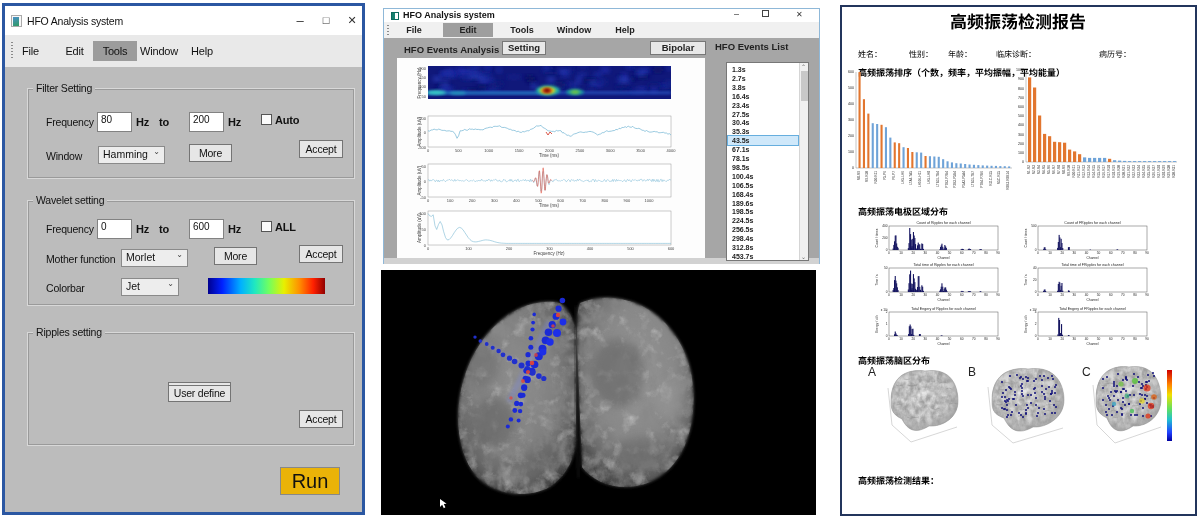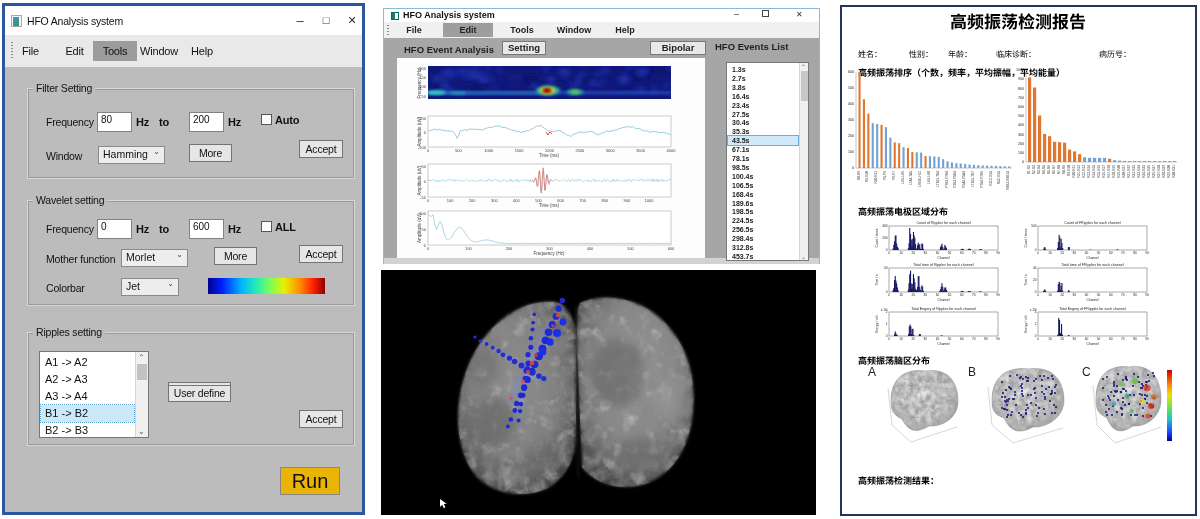--- a/index.html
+++ b/index.html
@@ -133,32 +133,20 @@
       <div class="abs lbl" style="left:18px;top:52px;">Mother function</div>
       <div class="abs dd" style="left:93px;top:48px;width:67px;height:18px;">Morlet</div>
       <div class="abs btn" style="left:186px;top:46px;width:43px;height:18px;line-height:16px;">More</div>
       <div class="abs btn" style="left:271px;top:44px;width:44px;height:18px;line-height:16px;">Accept</div>
       <div class="abs lbl" style="left:18px;top:81px;">Colorbar</div>
       <div class="abs dd" style="left:93px;top:77px;width:58px;height:18px;">Jet</div>
       <div class="abs" style="left:180px;top:77px;width:117px;height:16px;background:linear-gradient(90deg,#00008f,#0020ff 12%,#00b0ff 28%,#20e8c0 40%,#70ff60 52%,#e8f000 65%,#ff9000 78%,#ff2000 90%,#900000);"></div>
     </div>
     <div class="abs grp" style="left:22px;top:326px;width:328px;height:114px;">
       <span class="glab">Ripples setting</span>
-      <div class="abs" style="left:11px;top:18px;width:110px;height:87px;background:#fff;border:1px solid #777;">
-        <div class="abs" style="left:1px;top:2px;width:93px;height:17px;line-height:17px;font-size:11px;color:#111;padding-left:4px;">A1 -&gt; A2</div>
-        <div class="abs" style="left:1px;top:19px;width:93px;height:17px;line-height:17px;font-size:11px;color:#111;padding-left:4px;">A2 -&gt; A3</div>
-        <div class="abs" style="left:1px;top:36px;width:93px;height:17px;line-height:17px;font-size:11px;color:#111;padding-left:4px;">A3 -&gt; A4</div>
-        <div class="abs" style="left:1px;top:53px;width:93px;height:17px;line-height:17px;font-size:11px;color:#111;padding-left:4px;background:#cce9fb;outline:1px dotted #5a9ecb;">B1 -&gt; B2</div>
-        <div class="abs" style="left:1px;top:70px;width:93px;height:17px;line-height:17px;font-size:11px;color:#111;padding-left:4px;">B2 -&gt; B3</div>
-        <div class="abs sb" style="right:0;top:0;width:13px;height:85px;">
-          <div class="abs" style="left:2px;top:1px;font-size:8px;color:#555;">⌃</div>
-          <div class="abs" style="left:1px;top:12px;width:10px;height:16px;background:#c2c2c2;"></div>
-          <div class="abs" style="left:2px;bottom:1px;font-size:8px;color:#555;">⌄</div>
-        </div>
-      </div>
       <div class="abs btn" style="left:140px;top:20px;width:63px;height:17px;line-height:15px;margin-top:29px;">Load from file</div>
       <div class="abs btn" style="left:140px;top:52px;width:63px;height:17px;line-height:15px;">User define</div>
       <div class="abs btn" style="left:271px;top:77px;width:44px;height:18px;line-height:16px;">Accept</div>
     </div>
     <div class="abs" style="left:275px;top:461px;width:60px;height:28px;background:#eab308;border:1px solid #888;text-align:center;line-height:27px;font-size:20px;color:#111;">Run</div>
   </div>
 <div class="abs" id="mw">
     <div class="abs tb">
       <div class="abs" style="left:7px;top:3px;width:8px;height:8px;border:1px solid #0d6a5e;background:#fff;">
         <i style="position:absolute;left:0px;top:0px;width:3px;height:6px;background:#17806e;"></i>
@@ -169,21 +157,21 @@
       <div class="abs" style="left:412px;top:1px;font-size:8px;color:#333;">✕</div>
     </div>
     <div class="abs menu">
       <div class="abs" style="left:3px;top:3px;width:2px;height:10px;background-image:repeating-linear-gradient(#8a8a8a 0 1px,transparent 1px 3px);"></div>
       <div class="abs mi2" style="left:14px;width:32px;">File</div>
       <div class="abs mi2" style="left:59px;width:50px;background:#9e9e9e;">Edit</div>
       <div class="abs mi2" style="left:120px;width:36px;">Tools</div>
       <div class="abs mi2" style="left:165px;width:50px;">Window</div>
       <div class="abs mi2" style="left:223px;width:36px;">Help</div>
     </div>
-    <div class="abs" style="left:20px;top:35px;font-size:9.5px;font-weight:bold;color:#222;">HFO Event Analysis</div>
+    <div class="abs" style="left:20px;top:35px;font-size:9.5px;font-weight:bold;color:#222;">HFO Events Analysis</div>
     <div class="abs btn2" style="left:118px;top:32px;width:44px;height:14px;line-height:12px;">Setting</div>
     <div class="abs btn2" style="left:266px;top:32px;width:56px;height:14px;line-height:12px;">Bipolar</div>
     <div class="abs" style="left:331px;top:32px;font-size:9.5px;font-weight:bold;color:#222;">HFO Events List</div>
     <div class="abs" style="left:0px;top:249px;width:435px;height:6px;background:#d2d2d2;"></div>
     <div class="abs" style="left:13px;top:49px;width:308px;height:200px;background:#fdfdfd;"><svg width="308" height="200" viewBox="0 0 308 200" xmlns="http://www.w3.org/2000/svg">
         <style>.tk{font:4px "Liberation Sans",sans-serif;fill:#444;}.al{font:4.5px "Liberation Sans",sans-serif;fill:#444;}</style>
         <defs>
           <filter id="bl" x="-30%" y="-30%" width="160%" height="160%">
             <feGaussianBlur stdDeviation="2.5"></feGaussianBlur>
           </filter>

